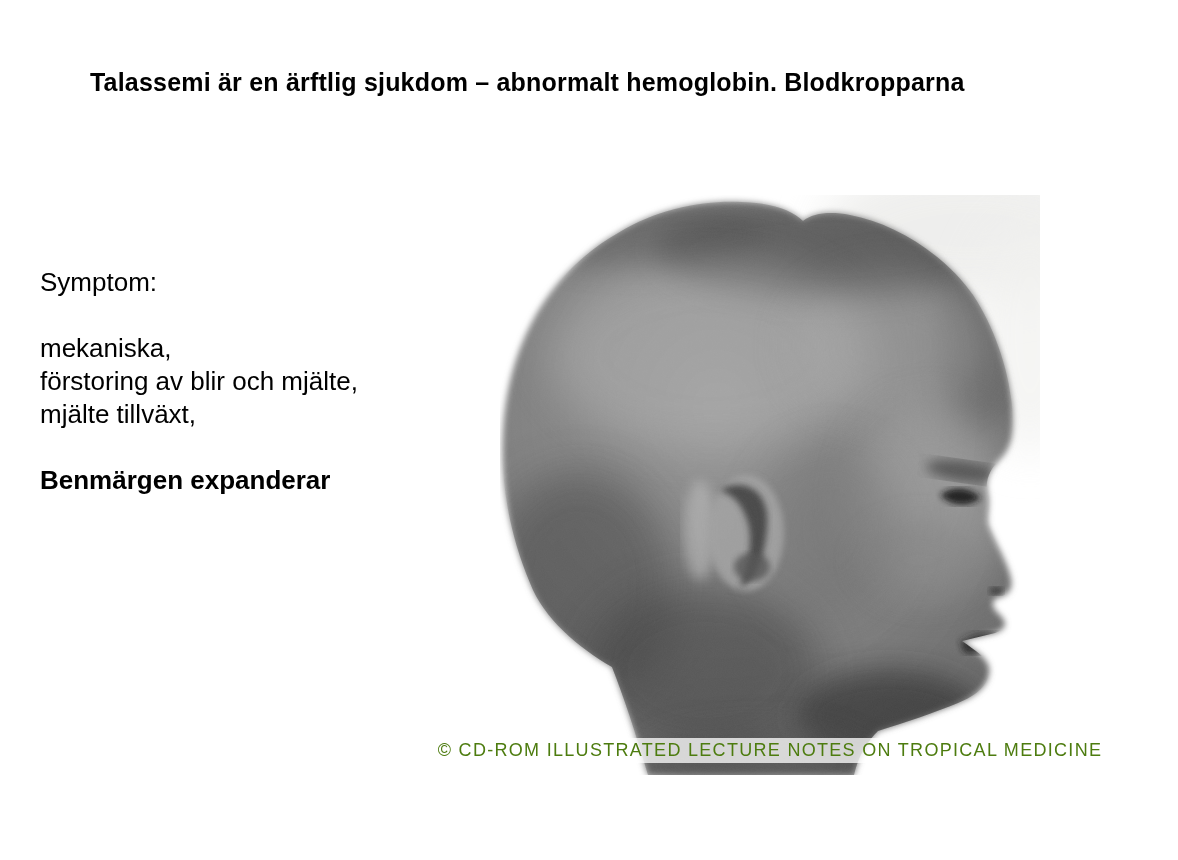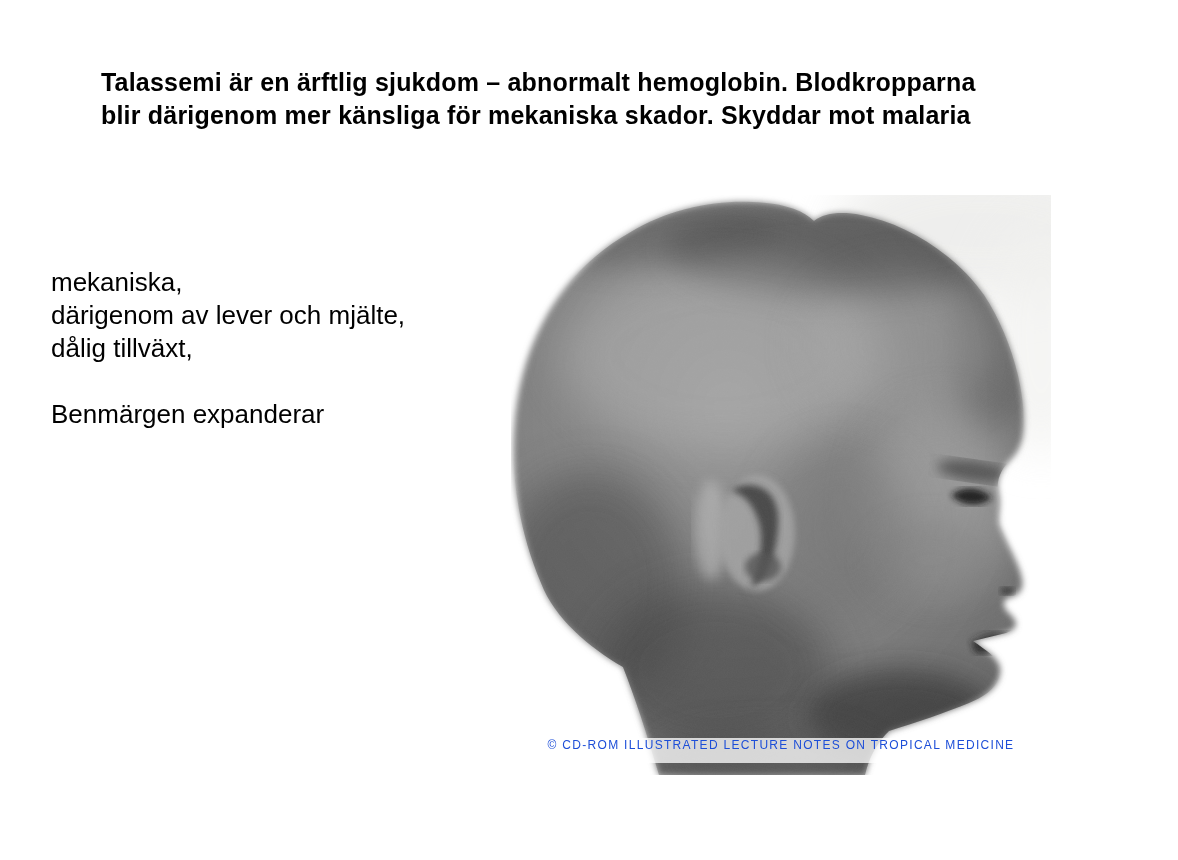--- a/index.html
+++ b/index.html
@@ -1,57 +1,57 @@
 <!DOCTYPE html>
 <html lang="sv"><head>
 <meta charset="utf-8">
 <style>
   html,body{margin:0;padding:0;}
   body{
     width:1178px;height:860px;background:#ffffff;overflow:hidden;
     font-family:"Liberation Sans","DejaVu Sans",sans-serif;position:relative;
   }
-  .slide{position:absolute;inset:0;background:#ffffff;margin-left:11px;}
+  .slide{position:absolute;inset:0;background:#ffffff;}
   .title-block{
     position:absolute;left:90px;top:66px;
     font-weight:bold;font-size:25px;line-height:33px;color:#000;
     letter-spacing:0.2px;white-space:nowrap;
   }
   .symptom-block{
     position:absolute;left:40px;top:266px;
     font-size:26px;line-height:33px;color:#000;white-space:nowrap;
   }
   .symptom-heading{margin-bottom:33px;}
-  .symptom-note{margin-top:33px;}
+  .symptom-note{margin-top:33px;font-weight:bold;}
   .photo{
     position:absolute;left:500px;top:195px;width:540px;height:580px;
   }
   .photo svg{position:absolute;left:0;top:0;display:block;}
   .caption-bar{
     position:absolute;left:498px;top:738px;width:544px;height:25px;
     background:rgba(255,255,255,0.76);
-    display:flex;justify-content:center;
-    font-size:12px;letter-spacing:1.3px;color:#1d4ed8;
+    display:flex;align-items:center;justify-content:center;
+    font-size:18px;letter-spacing:1.3px;color:#4d7c0f;
     white-space:nowrap;
   }
 </style>
 </head>
 <body>
 
 <div class="slide">
 
   <div class="title-block">
     <div>Talassemi är en ärftlig sjukdom – abnormalt hemoglobin. Blodkropparna</div>
-    <div>blir därigenom mer känsliga för mekaniska skador. Skyddar mot malaria</div>
   </div>
 
   <div class="symptom-block">
+    <div class="symptom-heading">Symptom:</div>
     <div>mekaniska,</div>
-    <div>därigenom av lever och mjälte,</div>
-    <div>dålig tillväxt,</div>
+    <div>förstoring av blir och mjälte,</div>
+    <div>mjälte tillväxt,</div>
     <div class="symptom-note">Benmärgen expanderar</div>
   </div>
 
   <div class="photo">
     <svg width="540" height="580" viewBox="0 0 540 580" aria-hidden="true">
       <defs>
         <radialGradient id="skullBase" cx="0.42" cy="0.36" r="0.85">
           <stop offset="0" stop-color="#979797"></stop>
           <stop offset="0.55" stop-color="#7e7e7e"></stop>
           <stop offset="1" stop-color="#5f5f5f"></stop>

